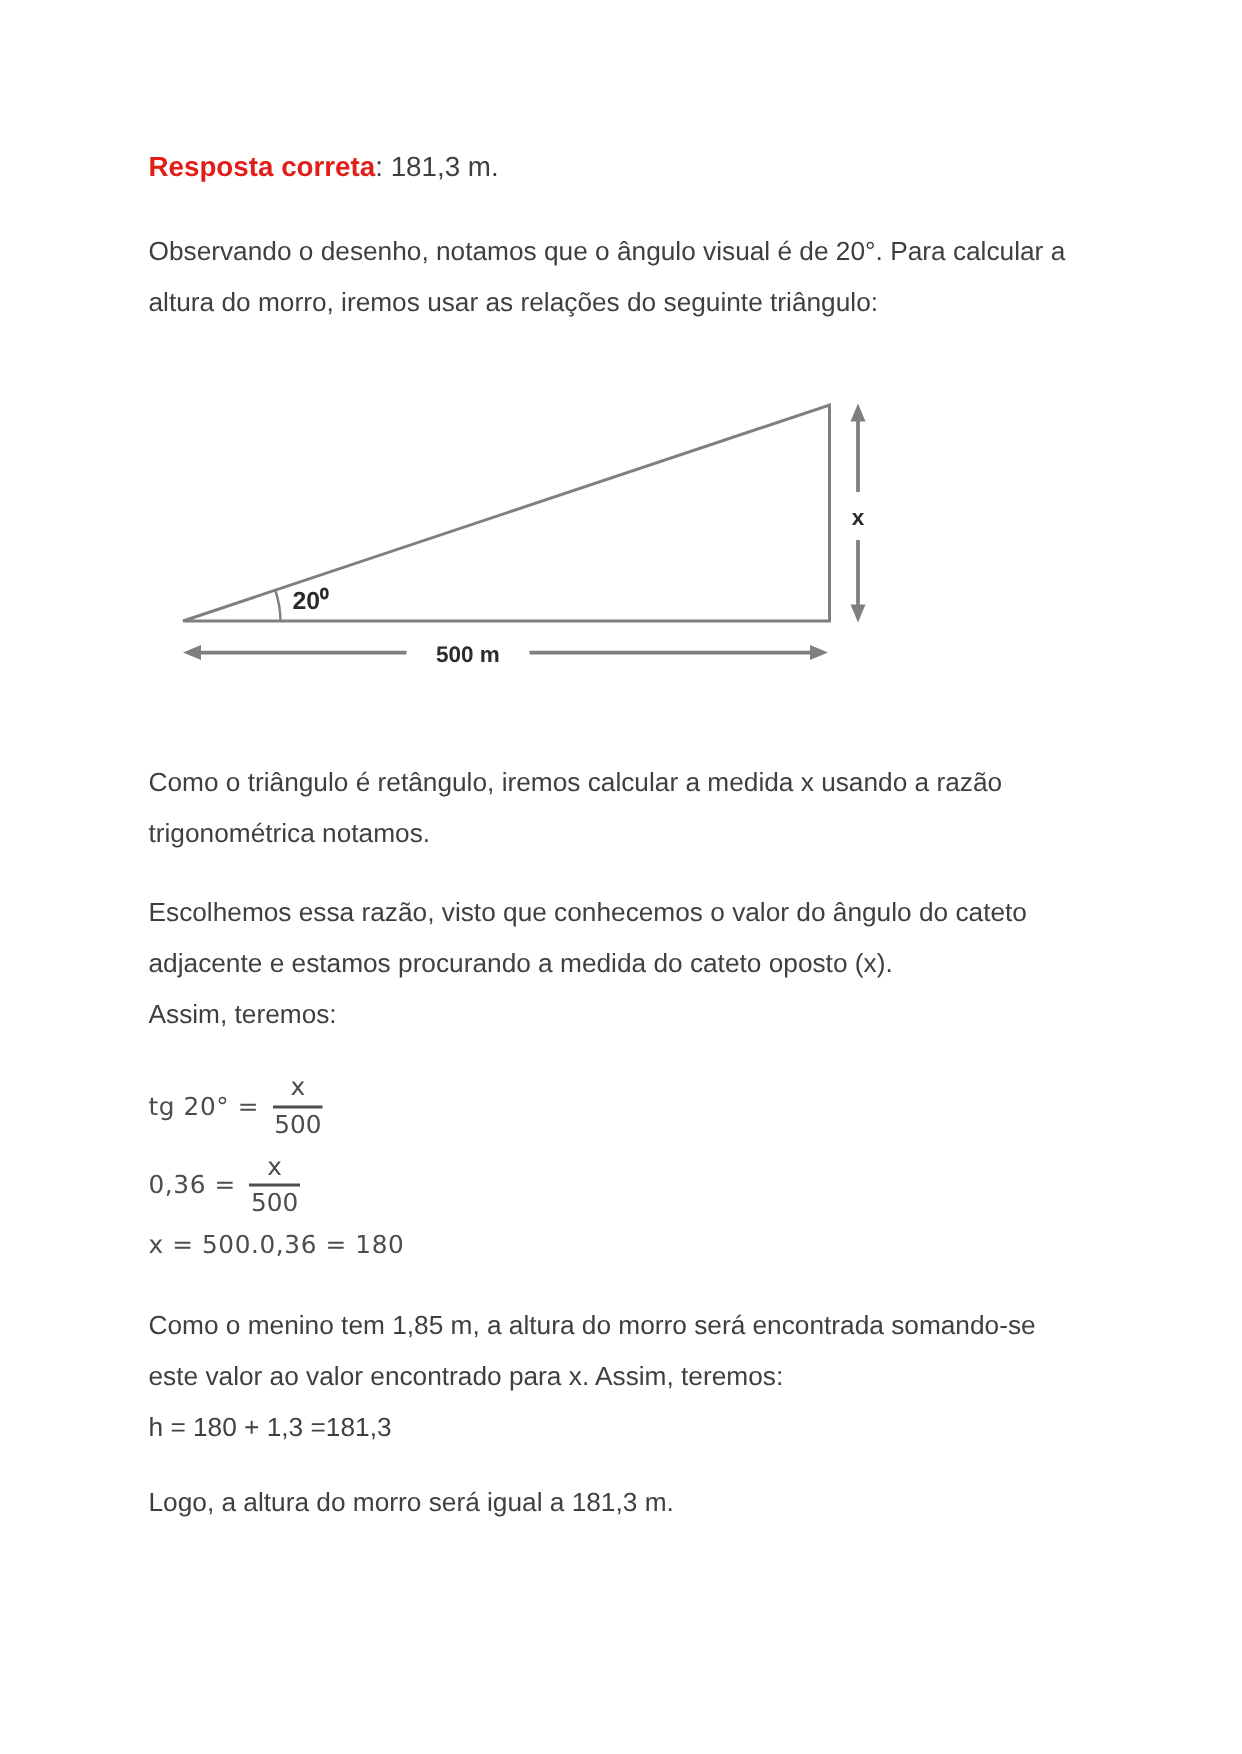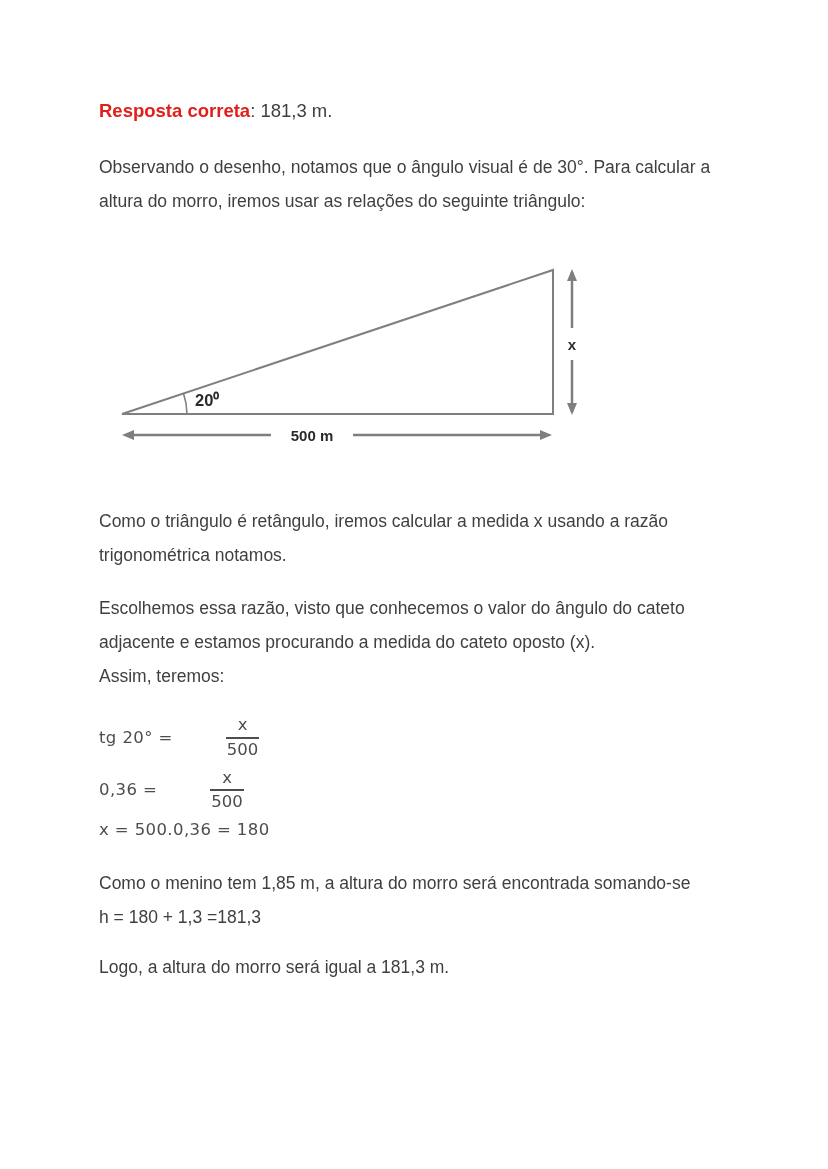--- a/index.html
+++ b/index.html
@@ -48,42 +48,42 @@
   .lbl.angle { font-size: 16.5px; }
   .lbl.mid   { text-anchor: middle; font-size: 15px; }
 
   
   .formulas {
     margin-top: 22px;
     font-family: "DejaVu Sans", sans-serif;
     font-size: 16.5px;
     color: var(--formula-text, #4d4d4d);
   }
-  .formula-row { display: flex; align-items: center; margin-bottom: 8px; gap: 44px; }
+  .formula-row { display: flex; align-items: center; margin-bottom: 8px; }
   .flhs { margin-right: 9px; letter-spacing: 0.4px; }
   .frac { display: inline-block; text-align: center; line-height: 1.2; }
   .frac .num {
     display: block;
     padding: 0 12px 2px;
     border-bottom: 2px solid var(--formula-text, #4d4d4d);
   }
   .frac .den { display: block; padding-top: 1px; }
   .formula-row.single { margin: 2px 0 0 0; letter-spacing: 0.4px; }
 </style>
 </head>
 <body>
 
 <div class="page">
 
   <div class="answer">
     <span class="answer-label">Resposta correta</span><span class="answer-rest">: 181,3 m.</span>
   </div>
 
   <div class="para p1">
-    <div class="line">Observando o desenho, notamos que o ângulo visual é de 30°. Para calcular a</div>
+    <div class="line">Observando o desenho, notamos que o ângulo visual é de 20°. Para calcular a</div>
     <div class="line">altura do morro, iremos usar as relações do seguinte triângulo:</div>
   </div>
 
   <svg class="diagram" width="500" height="200" viewBox="0 0 500 200" xmlns="http://www.w3.org/2000/svg">
     <path class="tri" d="M23,156 L454,156 L454,12 Z"></path>
     <path class="arc" d="M 88 156 A 65 65 0 0 0 84.5 135.5"></path>
     <text x="96" y="148" class="lbl angle">20⁰</text>
 
     <g class="arrowgroup">
       <line x1="473" y1="14" x2="473" y2="70"></line>
@@ -131,20 +131,21 @@
         <span class="den">500</span>
       </span>
     </div>
     <div class="formula-row single">
       <span>x = 500.0,36 = 180</span>
     </div>
   </div>
 
   <div class="para p5">
     <div class="line">Como o menino tem 1,85 m, a altura do morro será encontrada somando-se</div>
+    <div class="line">este valor ao valor encontrado para x. Assim, teremos:</div>
   </div>
 
   <div class="para ph">
     <div class="line">h = 180 + 1,3 =181,3</div>
   </div>
 
   <div class="para p6">
     <div class="line">Logo, a altura do morro será igual a 181,3 m.</div>
   </div>
 

